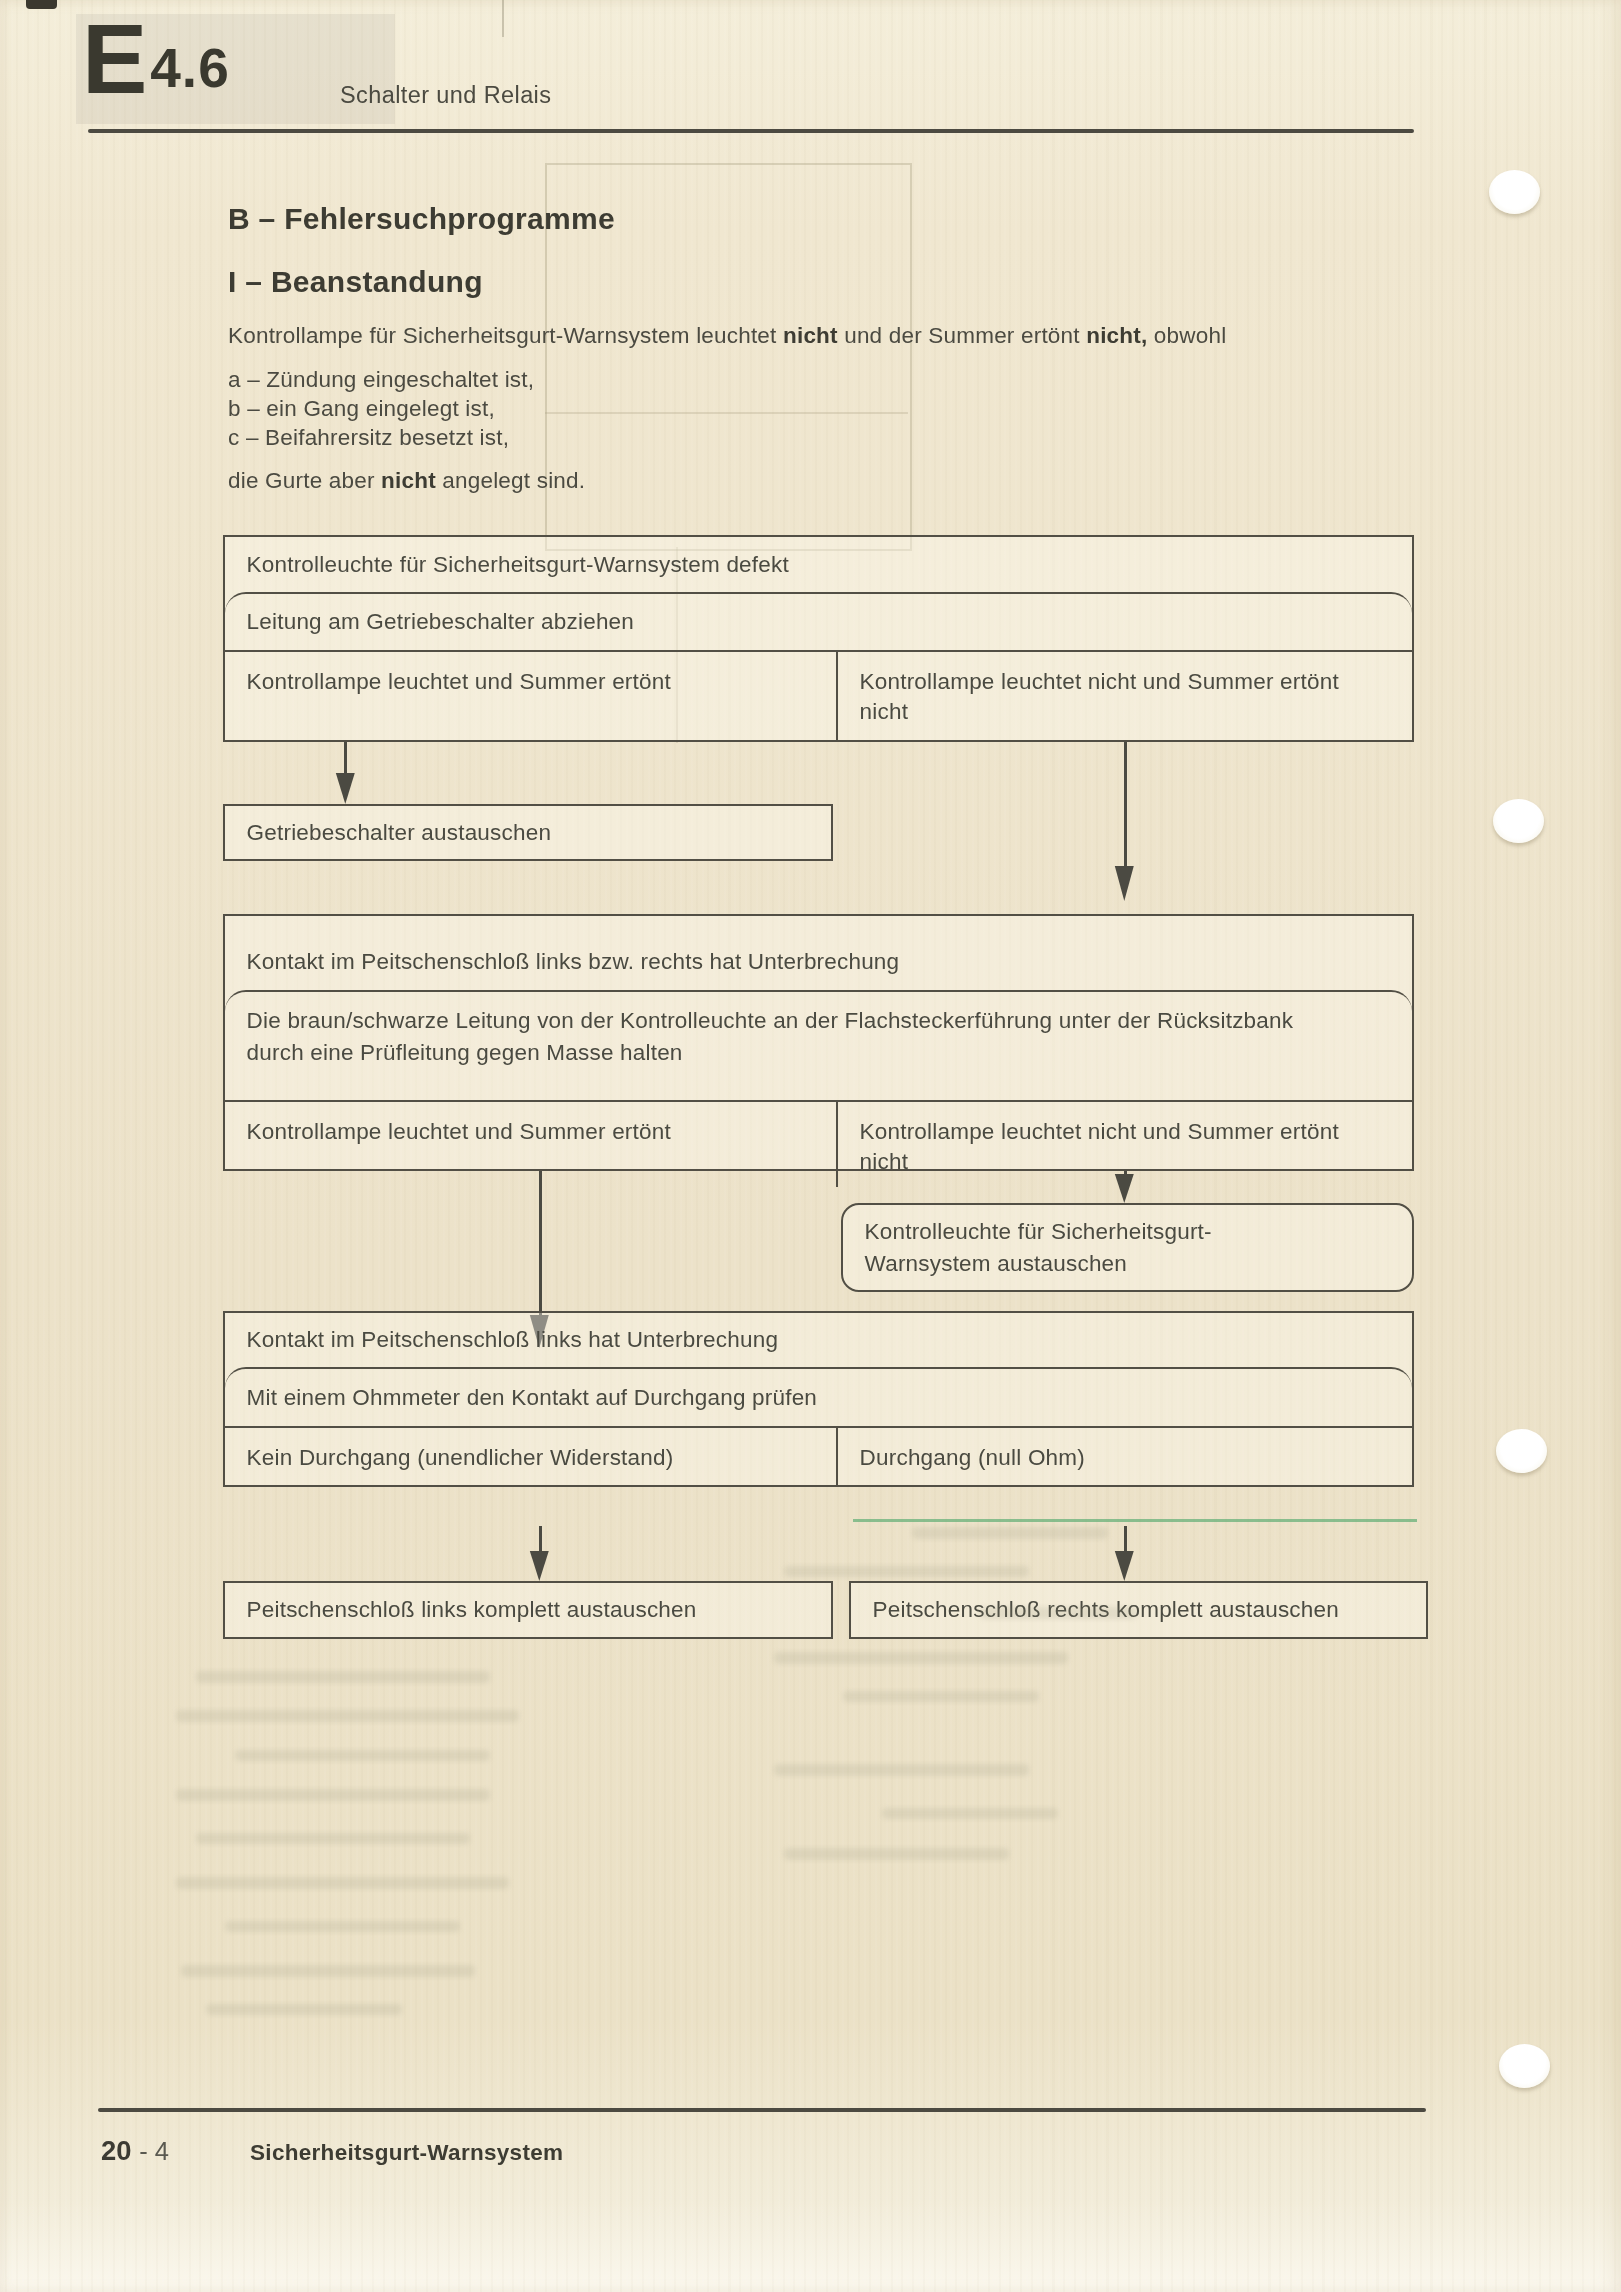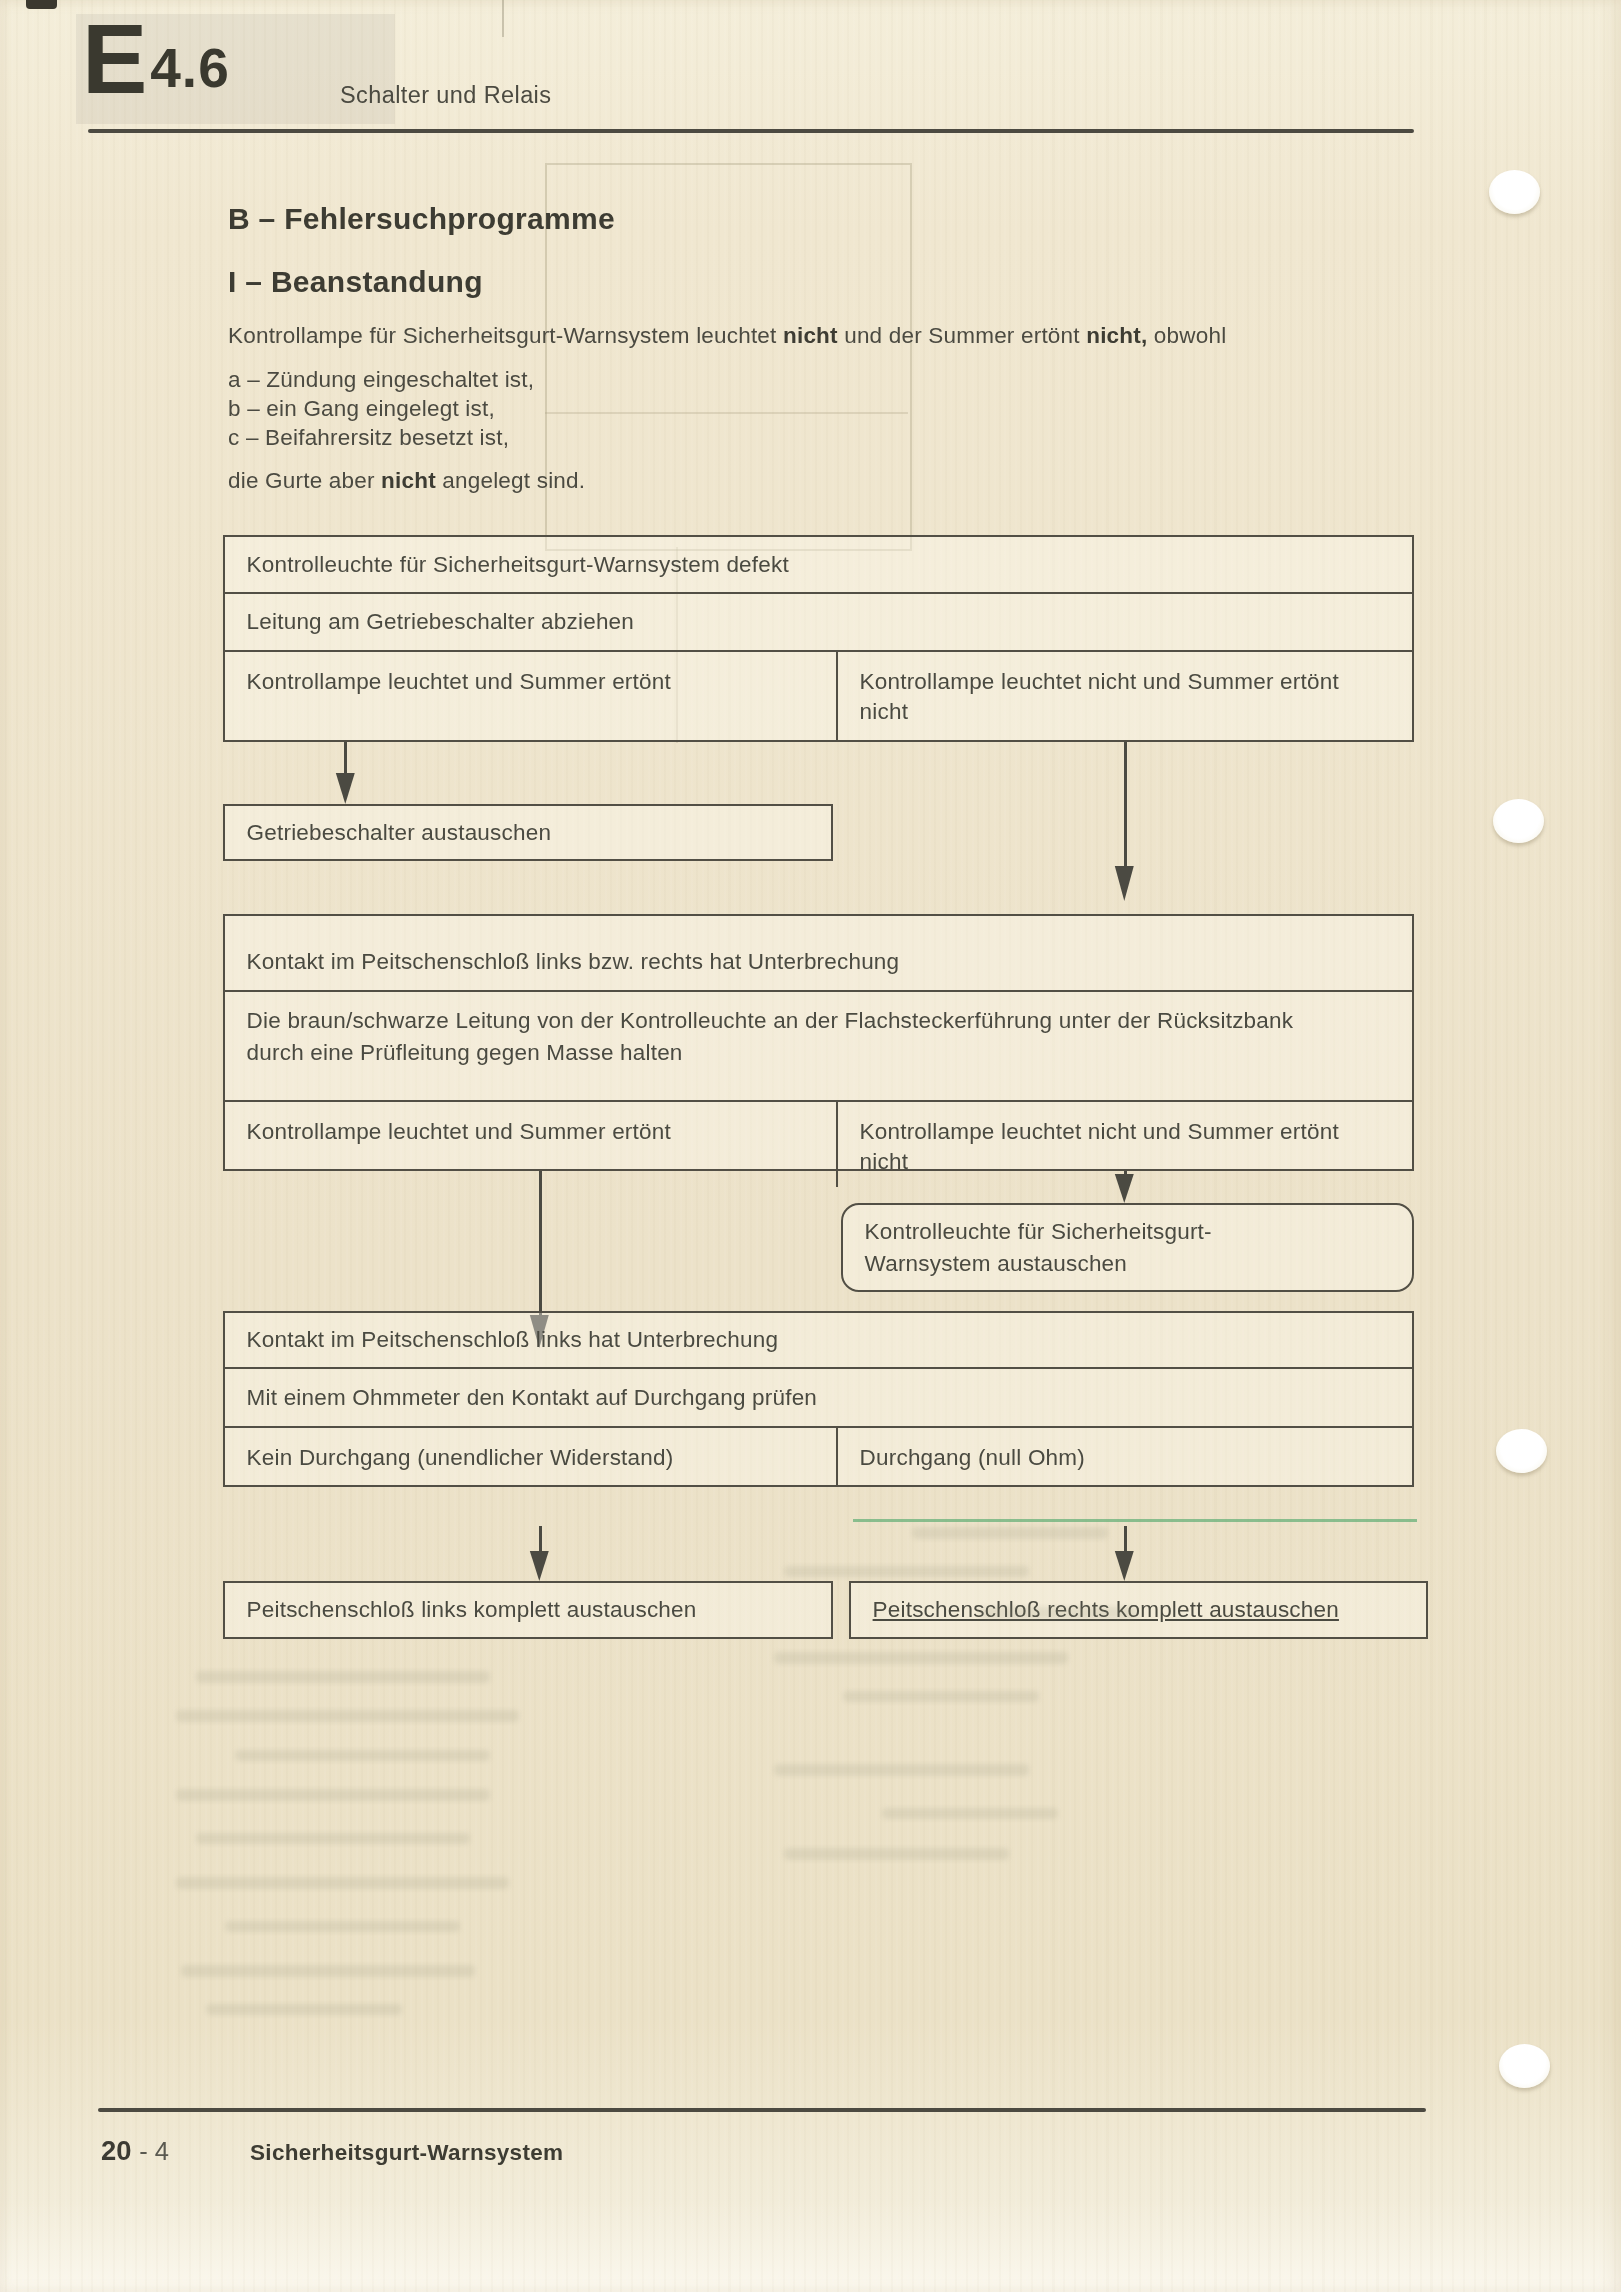--- a/index.html
+++ b/index.html
@@ -33,21 +33,21 @@
   .rule-top{left:88px;top:129px;width:1326px;height:3.9px;}
   .rule-bottom{left:98px;top:2108px;width:1328px;height:3.9px;}
   
   .h-bold{position:absolute;left:228px;font-size:30px;font-weight:bold;color:#3d3c33;letter-spacing:0.3px;}
   .body-line{position:absolute;left:228px;font-size:22.5px;color:#4b4a41;letter-spacing:0.2px;white-space:nowrap;}
   .body-line b, .h-bold b{color:#3d3c33;}
   
   .fc-box{position:absolute;box-sizing:border-box;border:2px solid #524f45;
     background:rgba(255,252,243,0.38);font-size:22.5px;color:#4a4a41;letter-spacing:0.2px;}
   .fc-row{box-sizing:border-box;display:flex;align-items:center;padding-left:21.6px;}
-  .fc-row + .fc-row{border-top:2px solid #524f45;}
+  .fc-row + .fc-row{border-top:2px solid #524f45;border-radius:21px;}
   .fc-split{box-sizing:border-box;display:flex;border-top:2px solid #524f45;}
   .fc-cell{box-sizing:border-box;padding:14.7px 19.6px 0 21.6px;line-height:30px;}
   .fc-cell.left{flex:0 0 611px;}
   .fc-cell.right{flex:1;border-left:2px solid #524f45;}
   .fc-cell.right .wrap-limit{display:inline-block;max-width:490px;}
   .fc-para{padding:12.7px 19.6px 0 21.6px;line-height:32px;align-items:flex-start;}
   .fc-para .wrap-limit{display:inline-block;max-width:1059px;}
   .action-box{position:absolute;box-sizing:border-box;border:2px solid #524f45;
     background:rgba(255,252,243,0.38);font-size:22.5px;color:#4a4a41;letter-spacing:0.2px;
     display:flex;flex-direction:column;justify-content:center;padding-left:21.6px;line-height:32px;}
@@ -149,21 +149,21 @@
     </div>
   </div>
   <div class="green-line"></div>
 
   <div class="arrow-stem" style="left:539px;top:1526px;height:27.4px;"></div>
   <div class="arrow-head" style="left:529px;top:1551px;height:30px;"></div>
   <div class="arrow-stem" style="left:1124px;top:1526px;height:27.4px;"></div>
   <div class="arrow-head" style="left:1114px;top:1551px;height:30px;"></div>
 
   <div class="action-box" style="left:223px;top:1581px;width:610px;height:58px;">Peitschenschloß links komplett austauschen</div>
-  <div class="action-box" style="left:849px;top:1581px;width:579px;height:58px;text-decoration:underline;">Peitschenschloß rechts komplett austauschen</div>
+  <div class="action-box" style="left:849px;top:1581px;width:579px;height:58px;">Peitschenschloß rechts komplett austauschen</div>
 
   <div class="smudge" style="left:912px;top:1527px;width:196px;height:11.8px;"></div>
   <div class="smudge" style="left:784px;top:1566px;width:245px;height:10.8px;"></div>
   <div class="smudge" style="left:980px;top:1607px;width:157px;height:11.8px;"></div>
   <div class="smudge" style="left:774px;top:1652px;width:294px;height:11.8px;"></div>
   <div class="smudge" style="left:843px;top:1691px;width:196px;height:10.8px;"></div>
   <div class="smudge" style="left:774px;top:1764px;width:255px;height:11.8px;"></div>
   <div class="smudge" style="left:882px;top:1808px;width:176px;height:10.8px;"></div>
   <div class="smudge" style="left:784px;top:1848px;width:225px;height:11.8px;"></div>
   <div class="smudge" style="left:196px;top:1671px;width:294px;height:11.8px;"></div>

